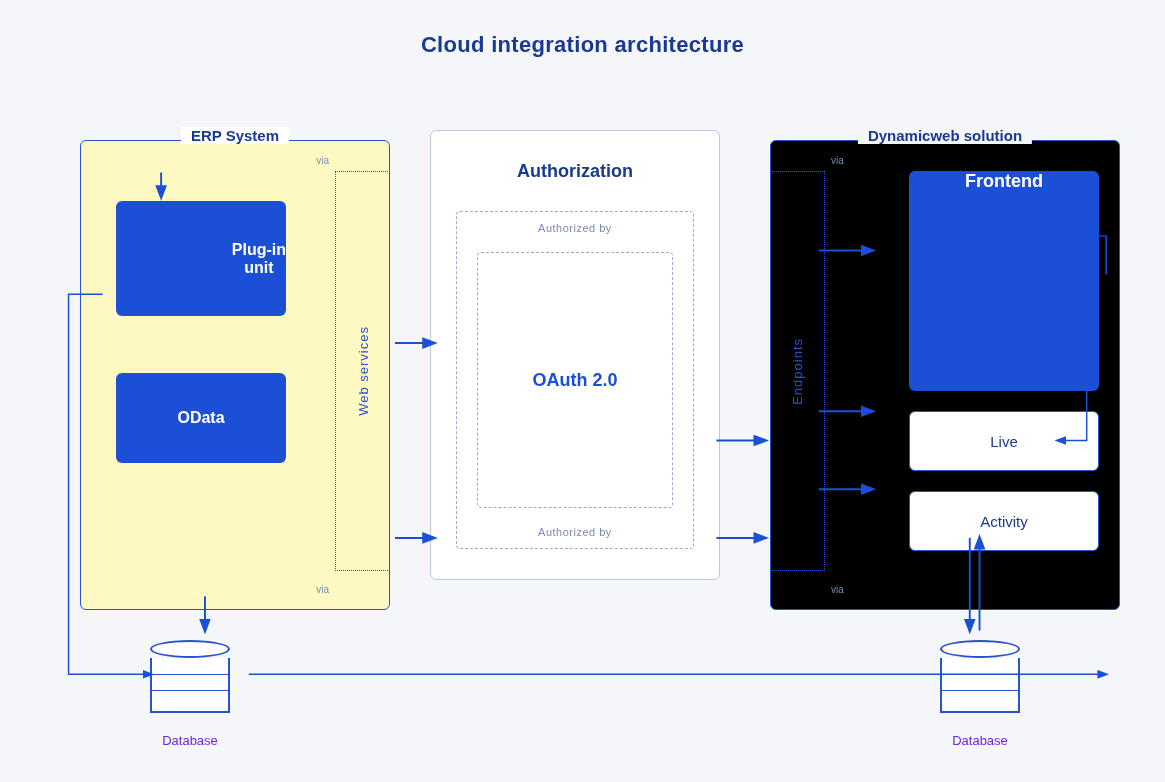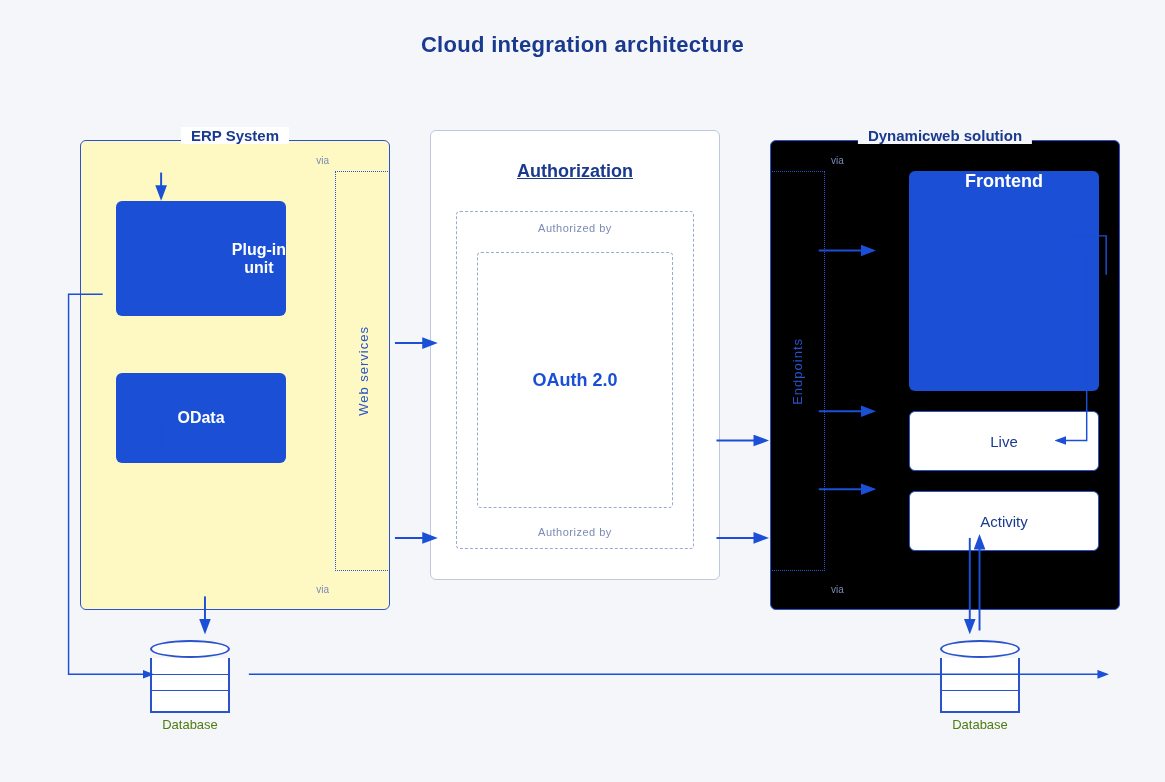--- a/index.html
+++ b/index.html
@@ -121,21 +121,20 @@
       background: white;
     }
     .auth-label {
       position: absolute;
       top: 30px;
       left: 0; right: 0;
       text-align: center;
       font-weight: 700;
       font-size: 18px;
       color: #1a3a8f;
-      text-decoration: underline;
     }
 
     
     .authorized-outer {
       position: absolute;
       left: 25px;
       top: 80px;
       right: 25px;
       bottom: 30px;
       border: 1px dashed #9aaad0;
@@ -317,23 +316,23 @@
     }
     .db-mid-line2 {
       position: absolute;
       left: -2px;
       right: -2px;
       top: 32px;
       height: 0;
       border-top: 1.5px solid #2952cc;
     }
     .db-label {
-      margin-top: 4px;
+      margin-top: 20px;
       font-size: 13px;
-      color: #4d7c0f;
+      color: #6d28d9;
       font-weight: 500;
     }
 
     
     .arrows-svg {
       position: absolute;
       top: 0; left: 0;
       width: 100%;
       height: 100%;
       pointer-events: none;

